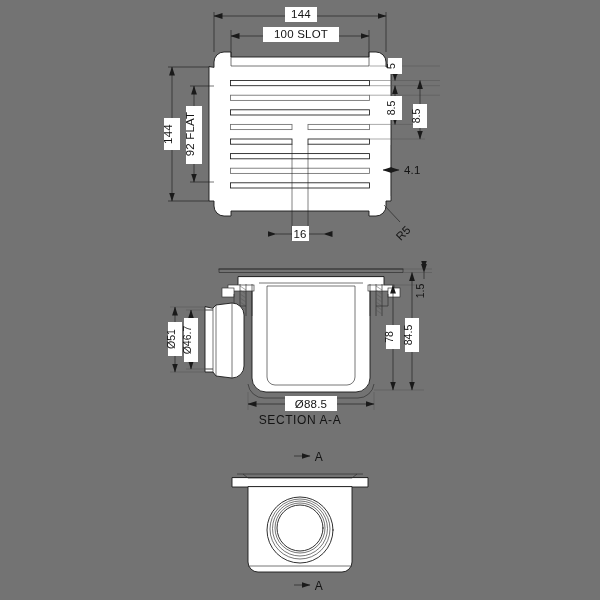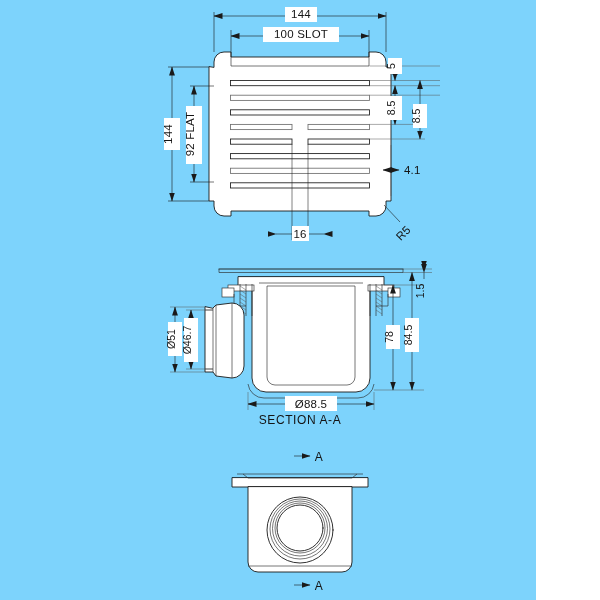--- a/index.html
+++ b/index.html
@@ -8,23 +8,23 @@
     background: #ffffff;
   }
   body {
     width: 600px;
     height: 600px;
     font-family: "Liberation Sans", sans-serif;
     overflow: hidden;
   }
   #drawing-root {
     position: relative;
-    width: 536px;
+    width: 600px;
     height: 600px;
-    background: #7dd3fc;
+    background: #737373;
   }
   svg#cad {
     position: absolute;
     left: 0;
     top: 0;
     width: 600px;
     height: 600px;
     display: block;
   }
   .ln {

